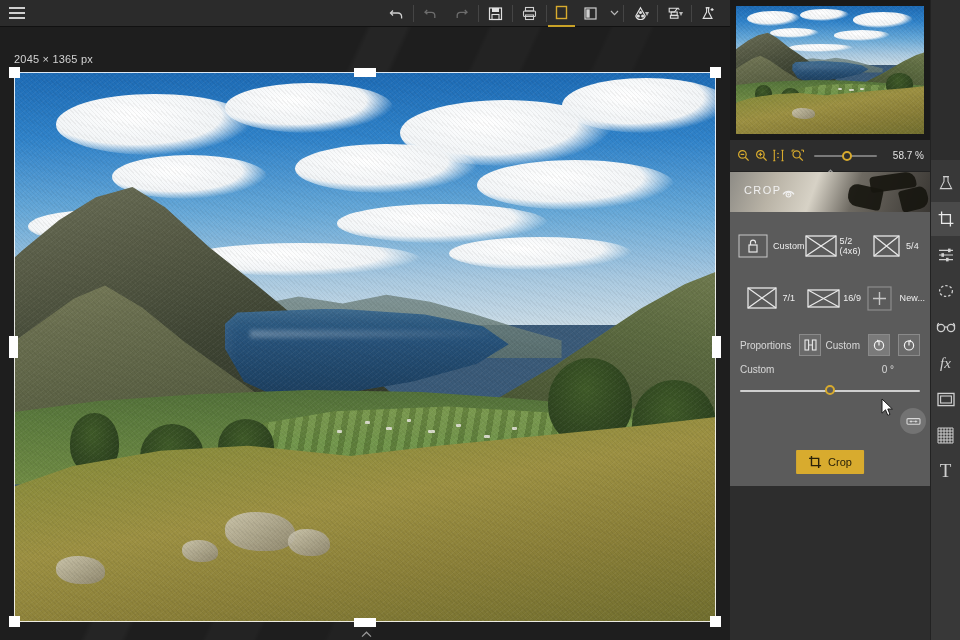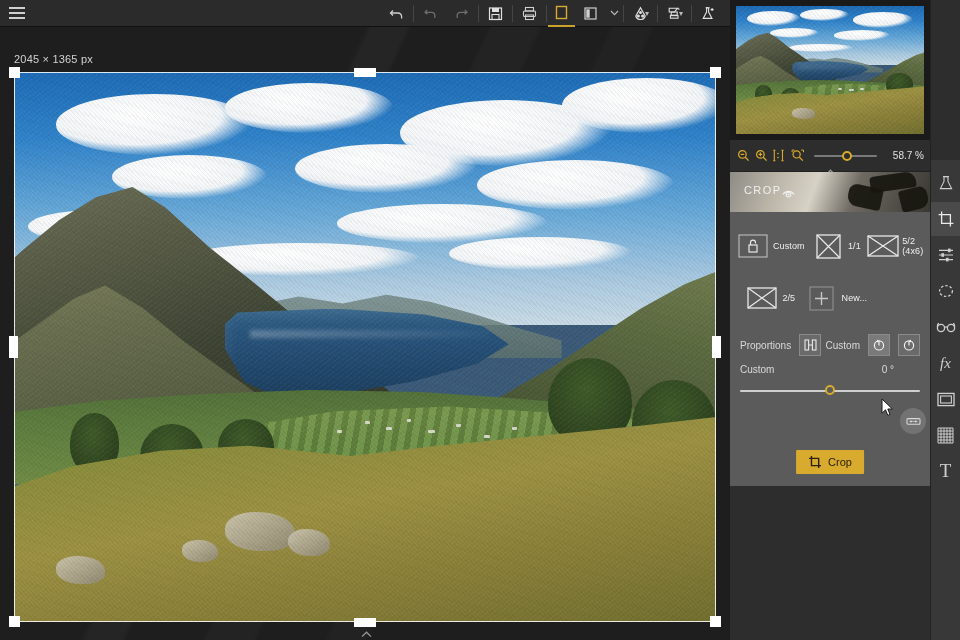--- a/index.html
+++ b/index.html
@@ -511,48 +511,57 @@
       <div class="ratio">
         <span class="rbox">
           <svg width="30" height="24" viewBox="0 0 30 24">
             <rect x="1" y="1" width="28" height="22" fill="none" stroke="#c8c8c8" stroke-width="1"></rect>
             <rect x="11" y="11" width="8" height="7" fill="none" stroke="#e8e8e8" stroke-width="1.2"></rect>
             <path d="M12.5 11 V8.6 a2.5 2.5 0 0 1 5 0 V9.4" fill="none" stroke="#e8e8e8" stroke-width="1.2"></path>
           </svg>
         </span>
         <span class="txt">Custom</span>
       </div>
-      <div class="ratio">
-        <span class="rbox">
-          <svg width="25" height="25" viewBox="0 0 25 25">
-            <rect x="1" y="1" width="23" height="23" fill="none" stroke="#e8e8e8" stroke-width="1.3"></rect>
-            <path d="M1 1 L24 24 M24 1 L1 24" stroke="#e8e8e8" stroke-width="1.3"></path>
-          </svg>
-        </span>
-        <span class="txt">1/1</span>
-      </div>
 
       <div class="ratio">
         <span class="rbox">
           <svg width="32" height="22" viewBox="0 0 32 22">
             <rect x="1" y="1" width="30" height="20" fill="none" stroke="#e8e8e8" stroke-width="1.3"></rect>
             <path d="M1 1 L31 21 M31 1 L1 21" stroke="#e8e8e8" stroke-width="1.3"></path>
           </svg>
         </span>
         <span class="txt">5/2 (4x6)</span>
       </div>
+      <div class="ratio">
+        <span class="rbox">
+          <svg width="27" height="22" viewBox="0 0 27 22">
+            <rect x="1" y="1" width="25" height="20" fill="none" stroke="#e8e8e8" stroke-width="1.3"></rect>
+            <path d="M1 1 L26 21 M26 1 L1 21" stroke="#e8e8e8" stroke-width="1.3"></path>
+          </svg>
+        </span>
+        <span class="txt">5/4</span>
+      </div>
 
       <div class="ratio">
         <span class="rbox">
           <svg width="30" height="22" viewBox="0 0 30 22">
             <rect x="1" y="1" width="28" height="20" fill="none" stroke="#e8e8e8" stroke-width="1.3"></rect>
             <path d="M1 1 L29 21 M29 1 L1 21" stroke="#e8e8e8" stroke-width="1.3"></path>
           </svg>
         </span>
-        <span class="txt">2/5</span>
+        <span class="txt">7/1</span>
+      </div>
+      <div class="ratio">
+        <span class="rbox">
+          <svg width="33" height="19" viewBox="0 0 33 19">
+            <rect x="1" y="1" width="31" height="17" fill="none" stroke="#e8e8e8" stroke-width="1.3"></rect>
+            <path d="M1 1 L32 18 M32 1 L1 18" stroke="#e8e8e8" stroke-width="1.3"></path>
+          </svg>
+        </span>
+        <span class="txt">16/9</span>
       </div>
       <div class="ratio">
         <span class="rbox">
           <svg width="25" height="25" viewBox="0 0 25 25">
             <rect x="1" y="1" width="23" height="23" fill="none" stroke="#8d8d8d" stroke-width="1.2"></rect>
             <path d="M12.5 6 V19 M6 12.5 H19" stroke="#c6c6c6" stroke-width="1.4"></path>
           </svg>
         </span>
         <span class="txt">New...</span>
       </div>

